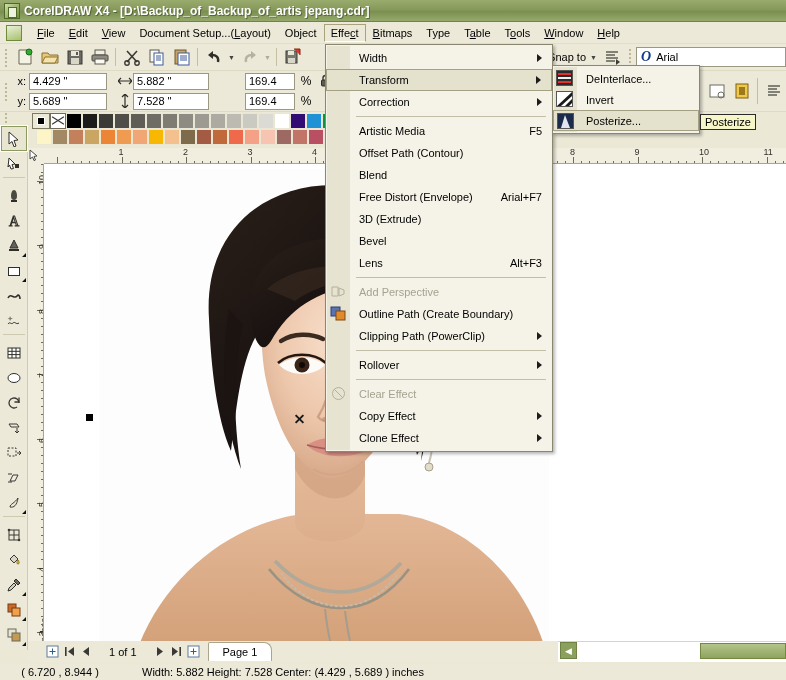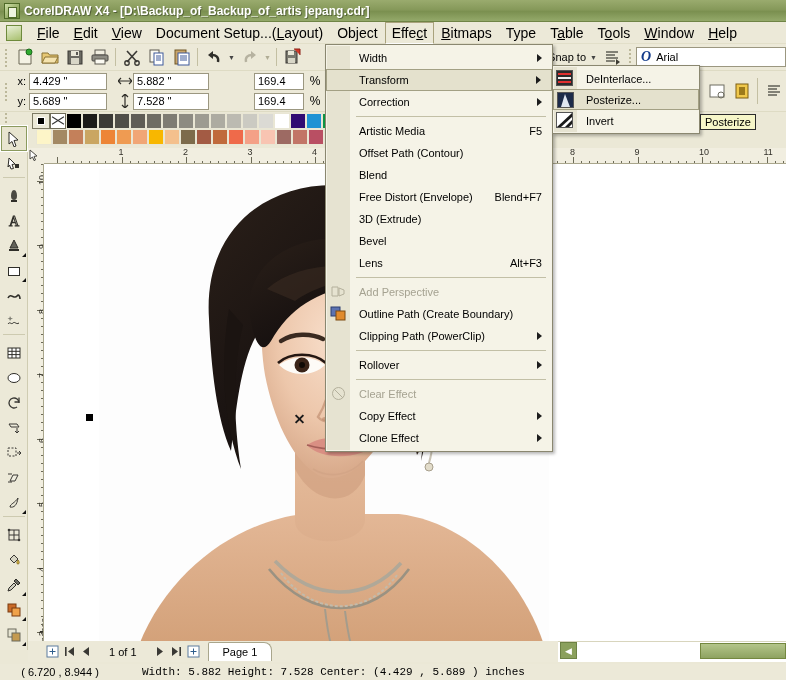--- a/index.html
+++ b/index.html
@@ -46,21 +46,21 @@
     background: #ece9d8;
     display: flex; align-items: center;
     border-bottom: 1px solid #e2dfc9;
   }
   .menu-doc-icon {
     width: 16px; height: 16px; margin: 0 8px 0 6px;
     background: linear-gradient(160deg,#e9f0d7,#a8c06e);
     border: 1px solid #6e8a3c;
   }
   .menu-item {
-    padding: 3px 7px; font-size: 14px; color: #000; white-space: nowrap;
+    padding: 3px 7px; font-size: 11px; color: #000; white-space: nowrap;
     cursor: default;
   }
   .menu-item.active {
     background: #ece9d8;
     border: 1px solid #a9a27c;
     border-bottom: 1px solid #ffffff;
     padding: 2px 6px;
     position: relative; z-index: 60;
   }
   .menu-item u { text-decoration: underline; }
@@ -229,21 +229,21 @@
     position: absolute; left: 700px; top: 643px; width: 86px; height: 16px;
     background: linear-gradient(to bottom,#b4c58a,#8ea361);
     border: 1px solid #74883f;
   }
   .statusbar {
     position: absolute; left: 0; top: 664px; width: 786px; height: 16px;
     background: #ece9d8; display: flex; align-items: center;
     font-size: 11px; color: #000;
   }
   .status-coord { width: 120px; text-align: center; }
-  .status-info { margin-left: 22px; font-family: Liberation Mono, monospace; }
+  .status-info { margin-left: 22px; }
 
   
   .dropdown {
     position: absolute; left: 325px; top: 44px; width: 228px;
     background: #f5f3e7; border: 1px solid #8a8770;
     box-shadow: 2px 2px 3px rgba(0,0,0,0.28);
     z-index: 80; padding: 2px 0;
   }
   .dd-gutter {
     position: absolute; left: 1px; top: 1px; width: 23px; bottom: 1px;
@@ -457,21 +457,21 @@
       <div class="prop-row" style="margin-top:2px;">
         <span style="width:16px;display:inline-flex;justify-content:center;">
           <svg width="10" height="14" viewBox="0 0 10 14">
               <path d="M5 0v14M2 3L5 0l3 3M2 11l3 3 3-3" stroke="#2f2e29" fill="none" stroke-width="1.2"></path>
             </svg>
         </span>
         <div class="prop-in" style="width:76px;">7.528 "</div>
       </div>
     </div>
 
-    <div class="prop-grid" style="margin-left:9px;padding-left:36px;">
+    <div class="prop-grid" style="margin-left:0;padding-left:36px;">
       <div class="prop-row">
         <div class="prop-in" style="width:50px;">169.4</div>
         <div class="pct-lbl">%</div>
         <span class="lockicon">
           <svg width="13" height="13" viewBox="0 0 13 13">
             <path d="M4 6V4a2.5 2.5 0 015 0" fill="none" stroke="#3a3935" stroke-width="1.4"></path>
             <rect x="2.5" y="6" width="8" height="6" rx="1" fill="#5b5a52" stroke="#2f2e29"></rect>
           </svg>
         </span>
       </div>
@@ -1021,21 +1021,21 @@
       <span class="dd-shortcut">F5</span>
     </div>
     <div class="dd-item">
       <span>Offset Path (Contour)</span>
     </div>
     <div class="dd-item">
       <span>Blend</span>
     </div>
     <div class="dd-item">
       <span>Free Distort (Envelope)</span>
-      <span class="dd-shortcut">Blend+F7</span>
+      <span class="dd-shortcut">Arial+F7</span>
     </div>
     <div class="dd-item">
       <span>3D (Extrude)</span>
     </div>
     <div class="dd-item">
       <span>Bevel</span>
     </div>
     <div class="dd-item">
       <span>Lens</span>
       <span class="dd-shortcut">Alt+F3</span>
@@ -1100,39 +1100,39 @@
       <span class="sm-icon">
         <svg width="15" height="14" viewBox="0 0 15 14">
             <rect width="15" height="14" fill="#2b2b2b"></rect>
             <rect x="1" y="2" width="13" height="2" fill="#e03030"></rect>
             <rect x="1" y="6" width="13" height="2" fill="#f0f0f0"></rect>
             <rect x="1" y="10" width="13" height="2" fill="#e03030"></rect>
           </svg>
       </span>
       <span>DeInterlace...</span>
     </div>
-    <div class="sm-item highlight">
-      <span class="sm-icon">
-        <svg width="15" height="14" viewBox="0 0 15 14">
-            <rect width="15" height="14" fill="#1d2b4a"></rect>
-            <path d="M7 1l5 13H3z" fill="#dfe6f2"></path>
-          </svg>
-      </span>
-      <span>Posterize...</span>
-    </div>
     <div class="sm-item">
       <span class="sm-icon">
         <svg width="15" height="14" viewBox="0 0 15 14">
             <rect width="15" height="14" fill="#ffffff"></rect>
             <path d="M0 14L15 0v4L4 14z" fill="#1a1a1a"></path>
             <path d="M8 14L15 7v4l-3 3z" fill="#1a1a1a"></path>
           </svg>
       </span>
       <span>Invert</span>
     </div>
+    <div class="sm-item highlight">
+      <span class="sm-icon">
+        <svg width="15" height="14" viewBox="0 0 15 14">
+            <rect width="15" height="14" fill="#1d2b4a"></rect>
+            <path d="M7 1l5 13H3z" fill="#dfe6f2"></path>
+          </svg>
+      </span>
+      <span>Posterize...</span>
+    </div>
   </div>
 
   <div class="tooltip">Posterize</div>
 
   <div class="navbar">
     <div style="width:16px;"></div>
     <div class="nav-btn">
       <svg width="13" height="13" viewBox="0 0 13 13">
           <rect x="1" y="1" width="11" height="11" fill="#fff" stroke="#5d7d9e"></rect>
           <path d="M6.5 3.5v6M3.5 6.5h6" stroke="#2f5e8c"></path>

